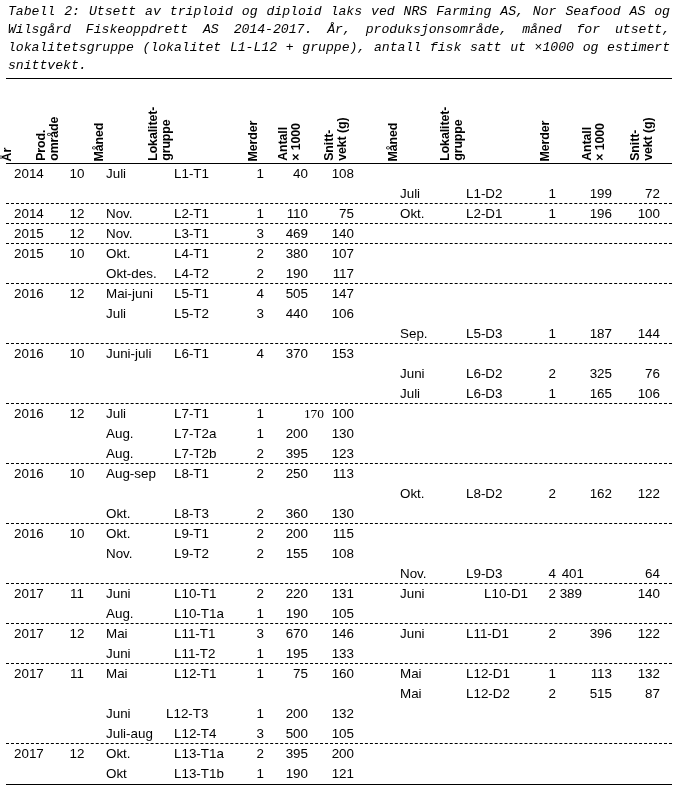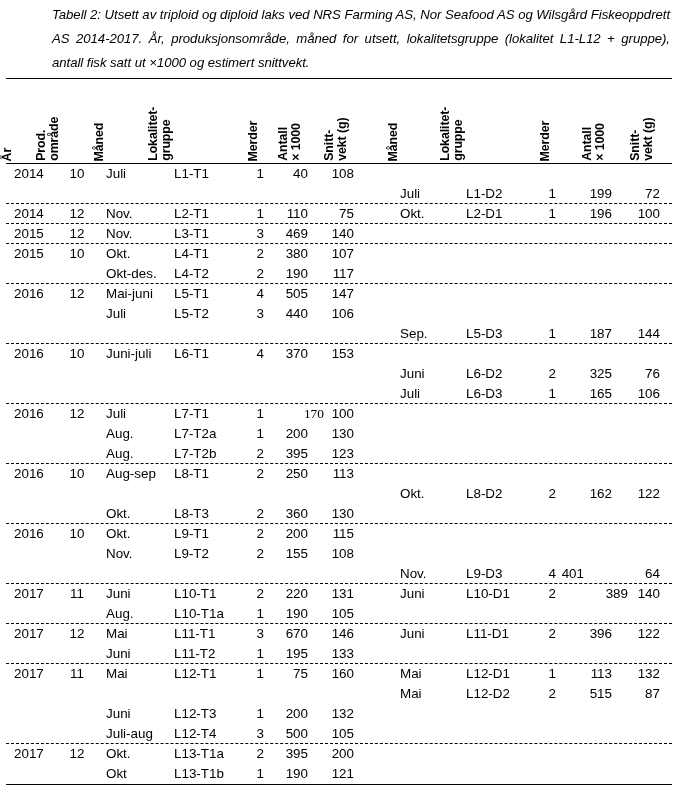--- a/index.html
+++ b/index.html
@@ -10,29 +10,28 @@
   body {
     width: 678px; height: 798px;
     font-family: "Liberation Sans", sans-serif;
     color: #000000;
     overflow: hidden;
   }
   .page { position: relative; width: 678px; height: 798px; padding: 0 6px; }
 
   
   .caption {
-    font-family: Liberation Sans, sans-serif;
+    font-family: Liberation Mono, monospace;
     font-style: italic;
     font-size: 13.2px;
-    line-height: 24px;
+    line-height: 18px;
     text-align: justify;
     text-align-last: left;
     padding: 3px 2px 3px 2px;
     letter-spacing: -0.05px;
-    margin-left: 44px;
   }
 
   
   .tbl { position: relative; width: 666px; }
   .rule-top, .rule-bottom {
     height: 0; border-top: 1.8px solid #000;
   }
   .rule-mid { height: 0; border-top: 1.1px solid #000; }
 
   
@@ -341,23 +340,23 @@
         </div>
         <div class="row">
           <div class="cell c-l" style="left: 8px; width: 42px;">2017</div>
           <div class="cell c-c" style="left: 56px; width: 30px;">11</div>
           <div class="cell c-l" style="left: 100px; width: 62px;">Juni</div>
           <div class="cell c-l" style="left: 168px; width: 62px;">L10-T1</div>
           <div class="cell c-r" style="left: 232px; width: 26px;">2</div>
           <div class="cell c-r" style="left: 264px; width: 38px;">220</div>
           <div class="cell c-r" style="left: 310px; width: 38px;">131</div>
           <div class="cell c-l" style="left: 394px; width: 58px;">Juni</div>
-          <div class="cell c-l" style="left: 460px; width: 62px;">L10-D1</div>
+          <div class="cell c-l" style="left: 460px; width: 62px; text-align: right;">L10-D1</div>
           <div class="cell c-r" style="left: 524px; width: 26px;">2</div>
-          <div class="cell c-r" style="left: 584px; width: 38px;">389</div>
+          <div class="cell c-r" style="left: 538px; width: 38px;">389</div>
           <div class="cell c-r" style="left: 616px; width: 38px;">140</div>
         </div>
         <div class="row">
           <div class="cell c-l" style="left: 100px; width: 62px;">Aug.</div>
           <div class="cell c-l" style="left: 168px; width: 62px;">L10-T1a</div>
           <div class="cell c-r" style="left: 232px; width: 26px;">1</div>
           <div class="cell c-r" style="left: 264px; width: 38px;">190</div>
           <div class="cell c-r" style="left: 310px; width: 38px;">105</div>
           <div class="dash" style="bottom: 0px;"></div>
         </div>
@@ -399,21 +398,21 @@
         </div>
         <div class="row">
           <div class="cell c-l" style="left: 394px; width: 58px;">Mai</div>
           <div class="cell c-l" style="left: 460px; width: 62px;">L12-D2</div>
           <div class="cell c-r" style="left: 524px; width: 26px;">2</div>
           <div class="cell c-r" style="left: 568px; width: 38px;">515</div>
           <div class="cell c-r" style="left: 616px; width: 38px;">87</div>
         </div>
         <div class="row">
           <div class="cell c-l" style="left: 100px; width: 62px;">Juni</div>
-          <div class="cell c-l" style="left: 168px; width: 62px;">L12-T3</div>
+          <div class="cell c-l" style="left: 160px; width: 62px;">L12-T3</div>
           <div class="cell c-r" style="left: 232px; width: 26px;">1</div>
           <div class="cell c-r" style="left: 264px; width: 38px;">200</div>
           <div class="cell c-r" style="left: 310px; width: 38px;">132</div>
         </div>
         <div class="row">
           <div class="cell c-l" style="left: 100px; width: 62px;">Juli-aug</div>
           <div class="cell c-l" style="left: 168px; width: 62px;">L12-T4</div>
           <div class="cell c-r" style="left: 232px; width: 26px;">3</div>
           <div class="cell c-r" style="left: 264px; width: 38px;">500</div>
           <div class="cell c-r" style="left: 310px; width: 38px;">105</div>

